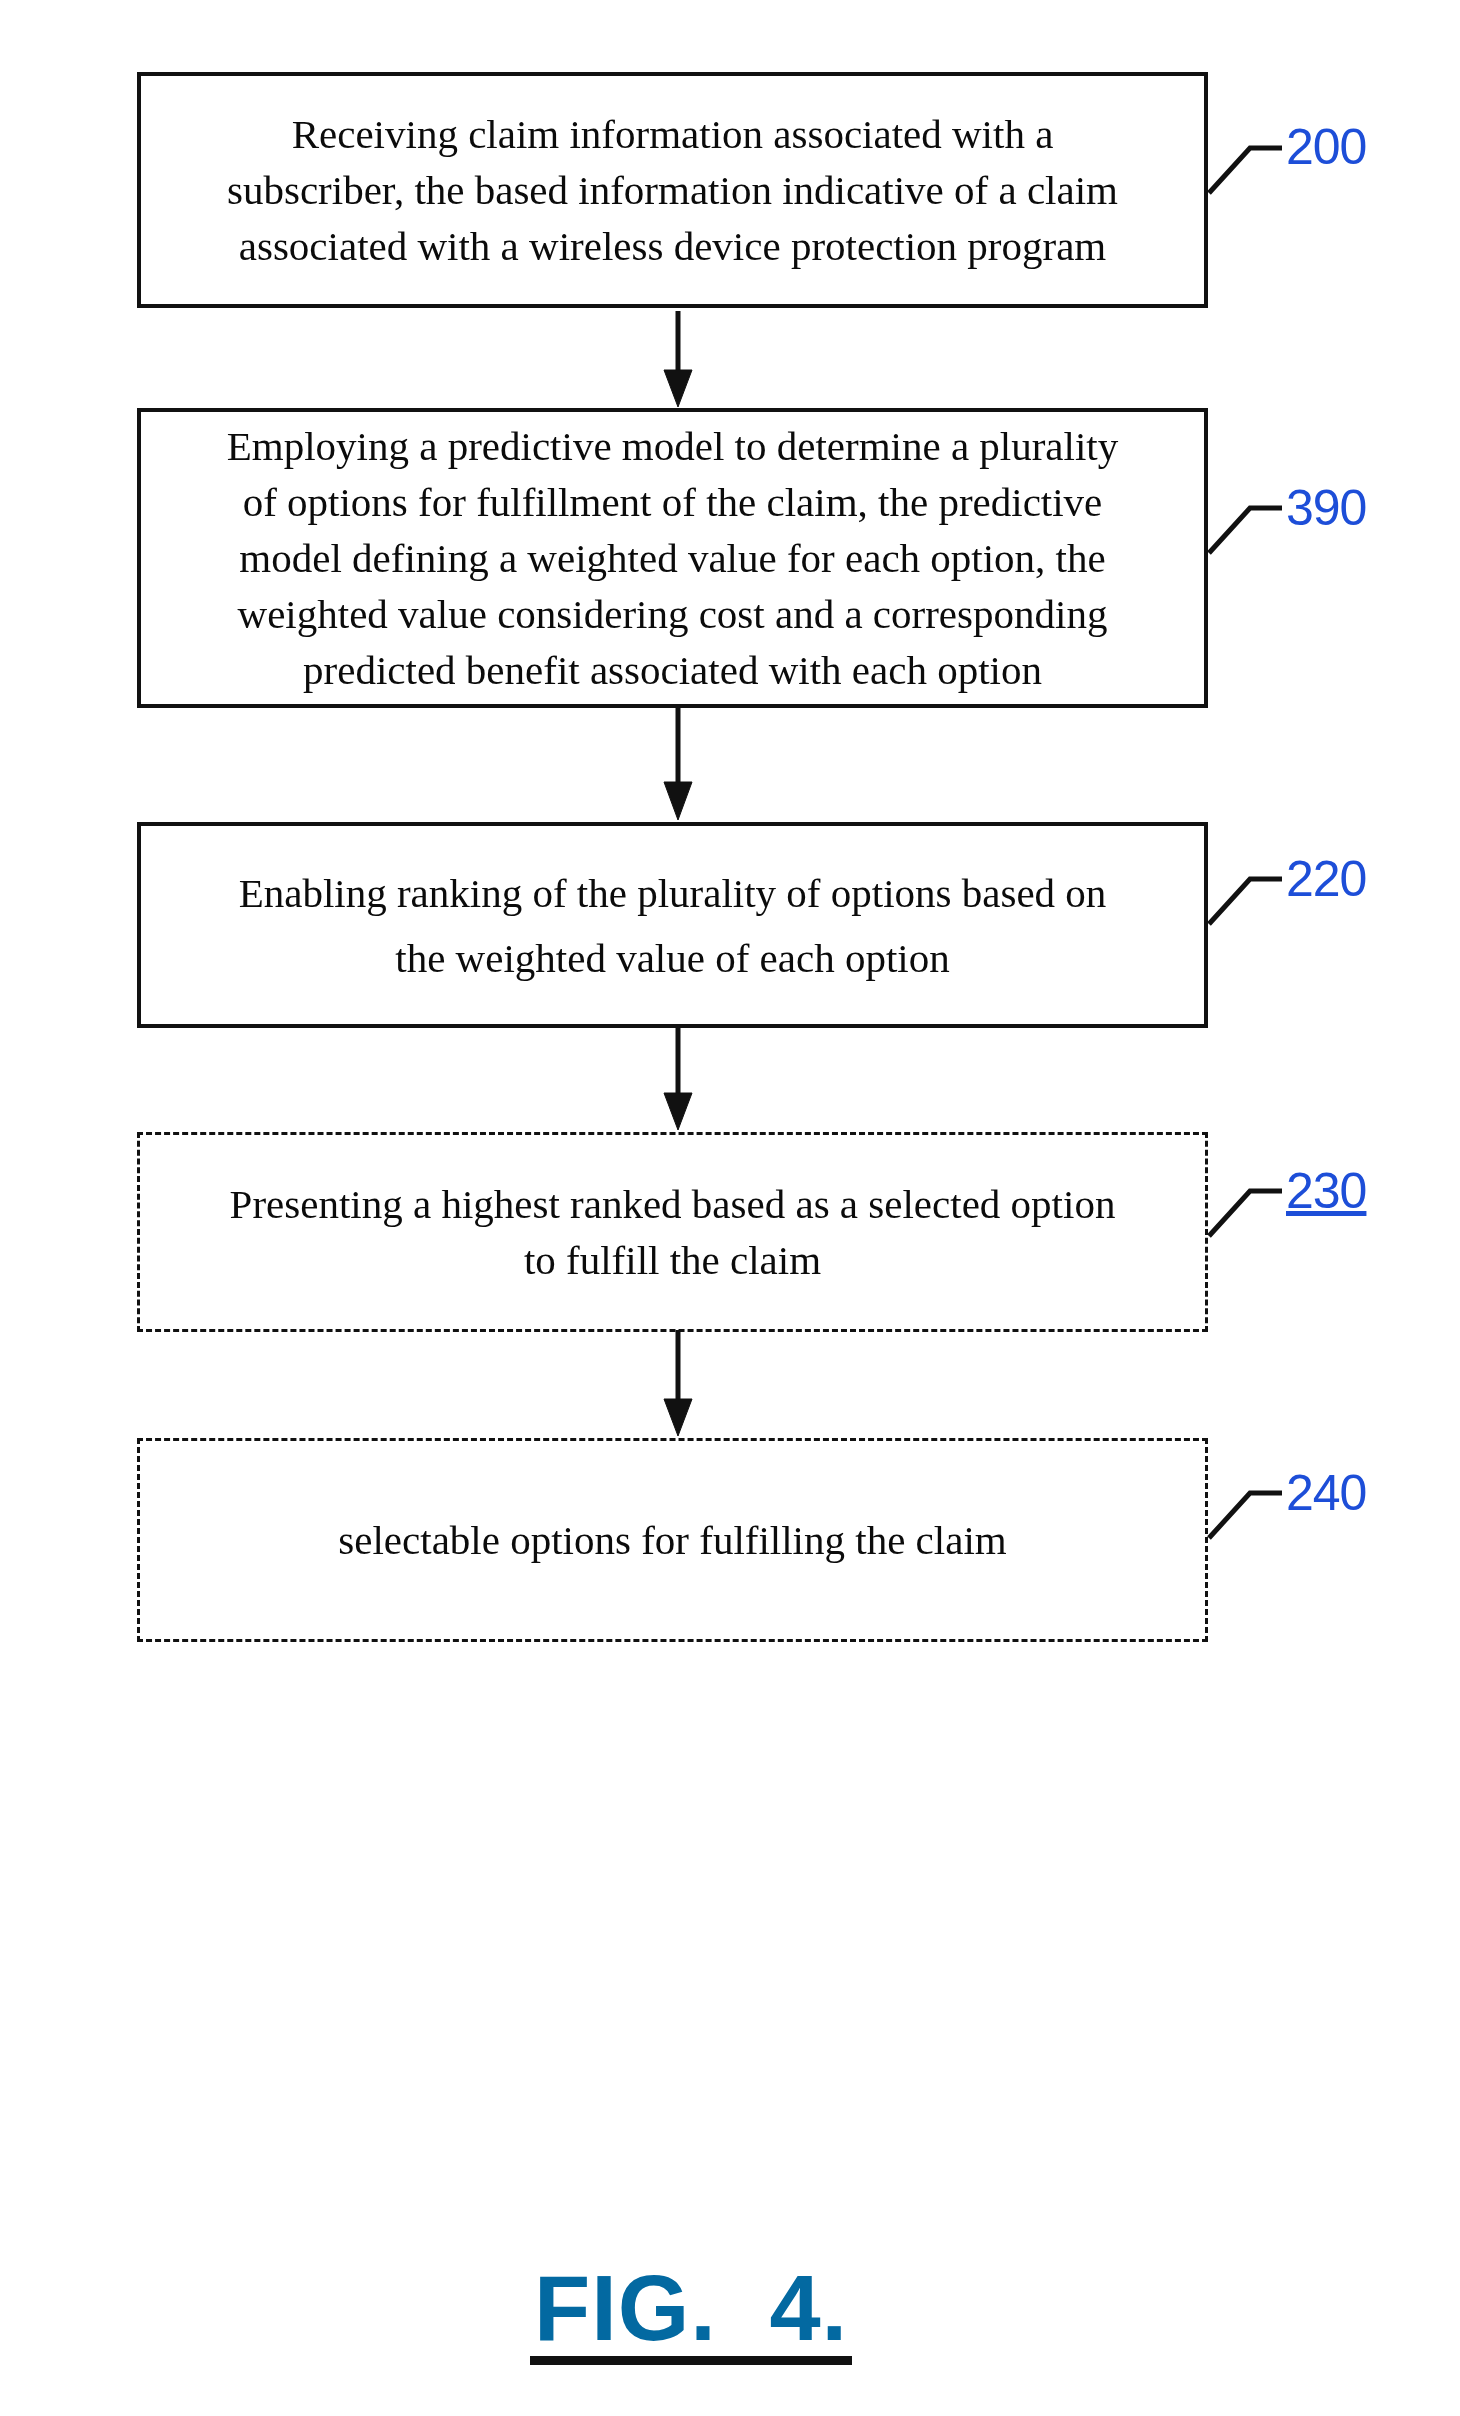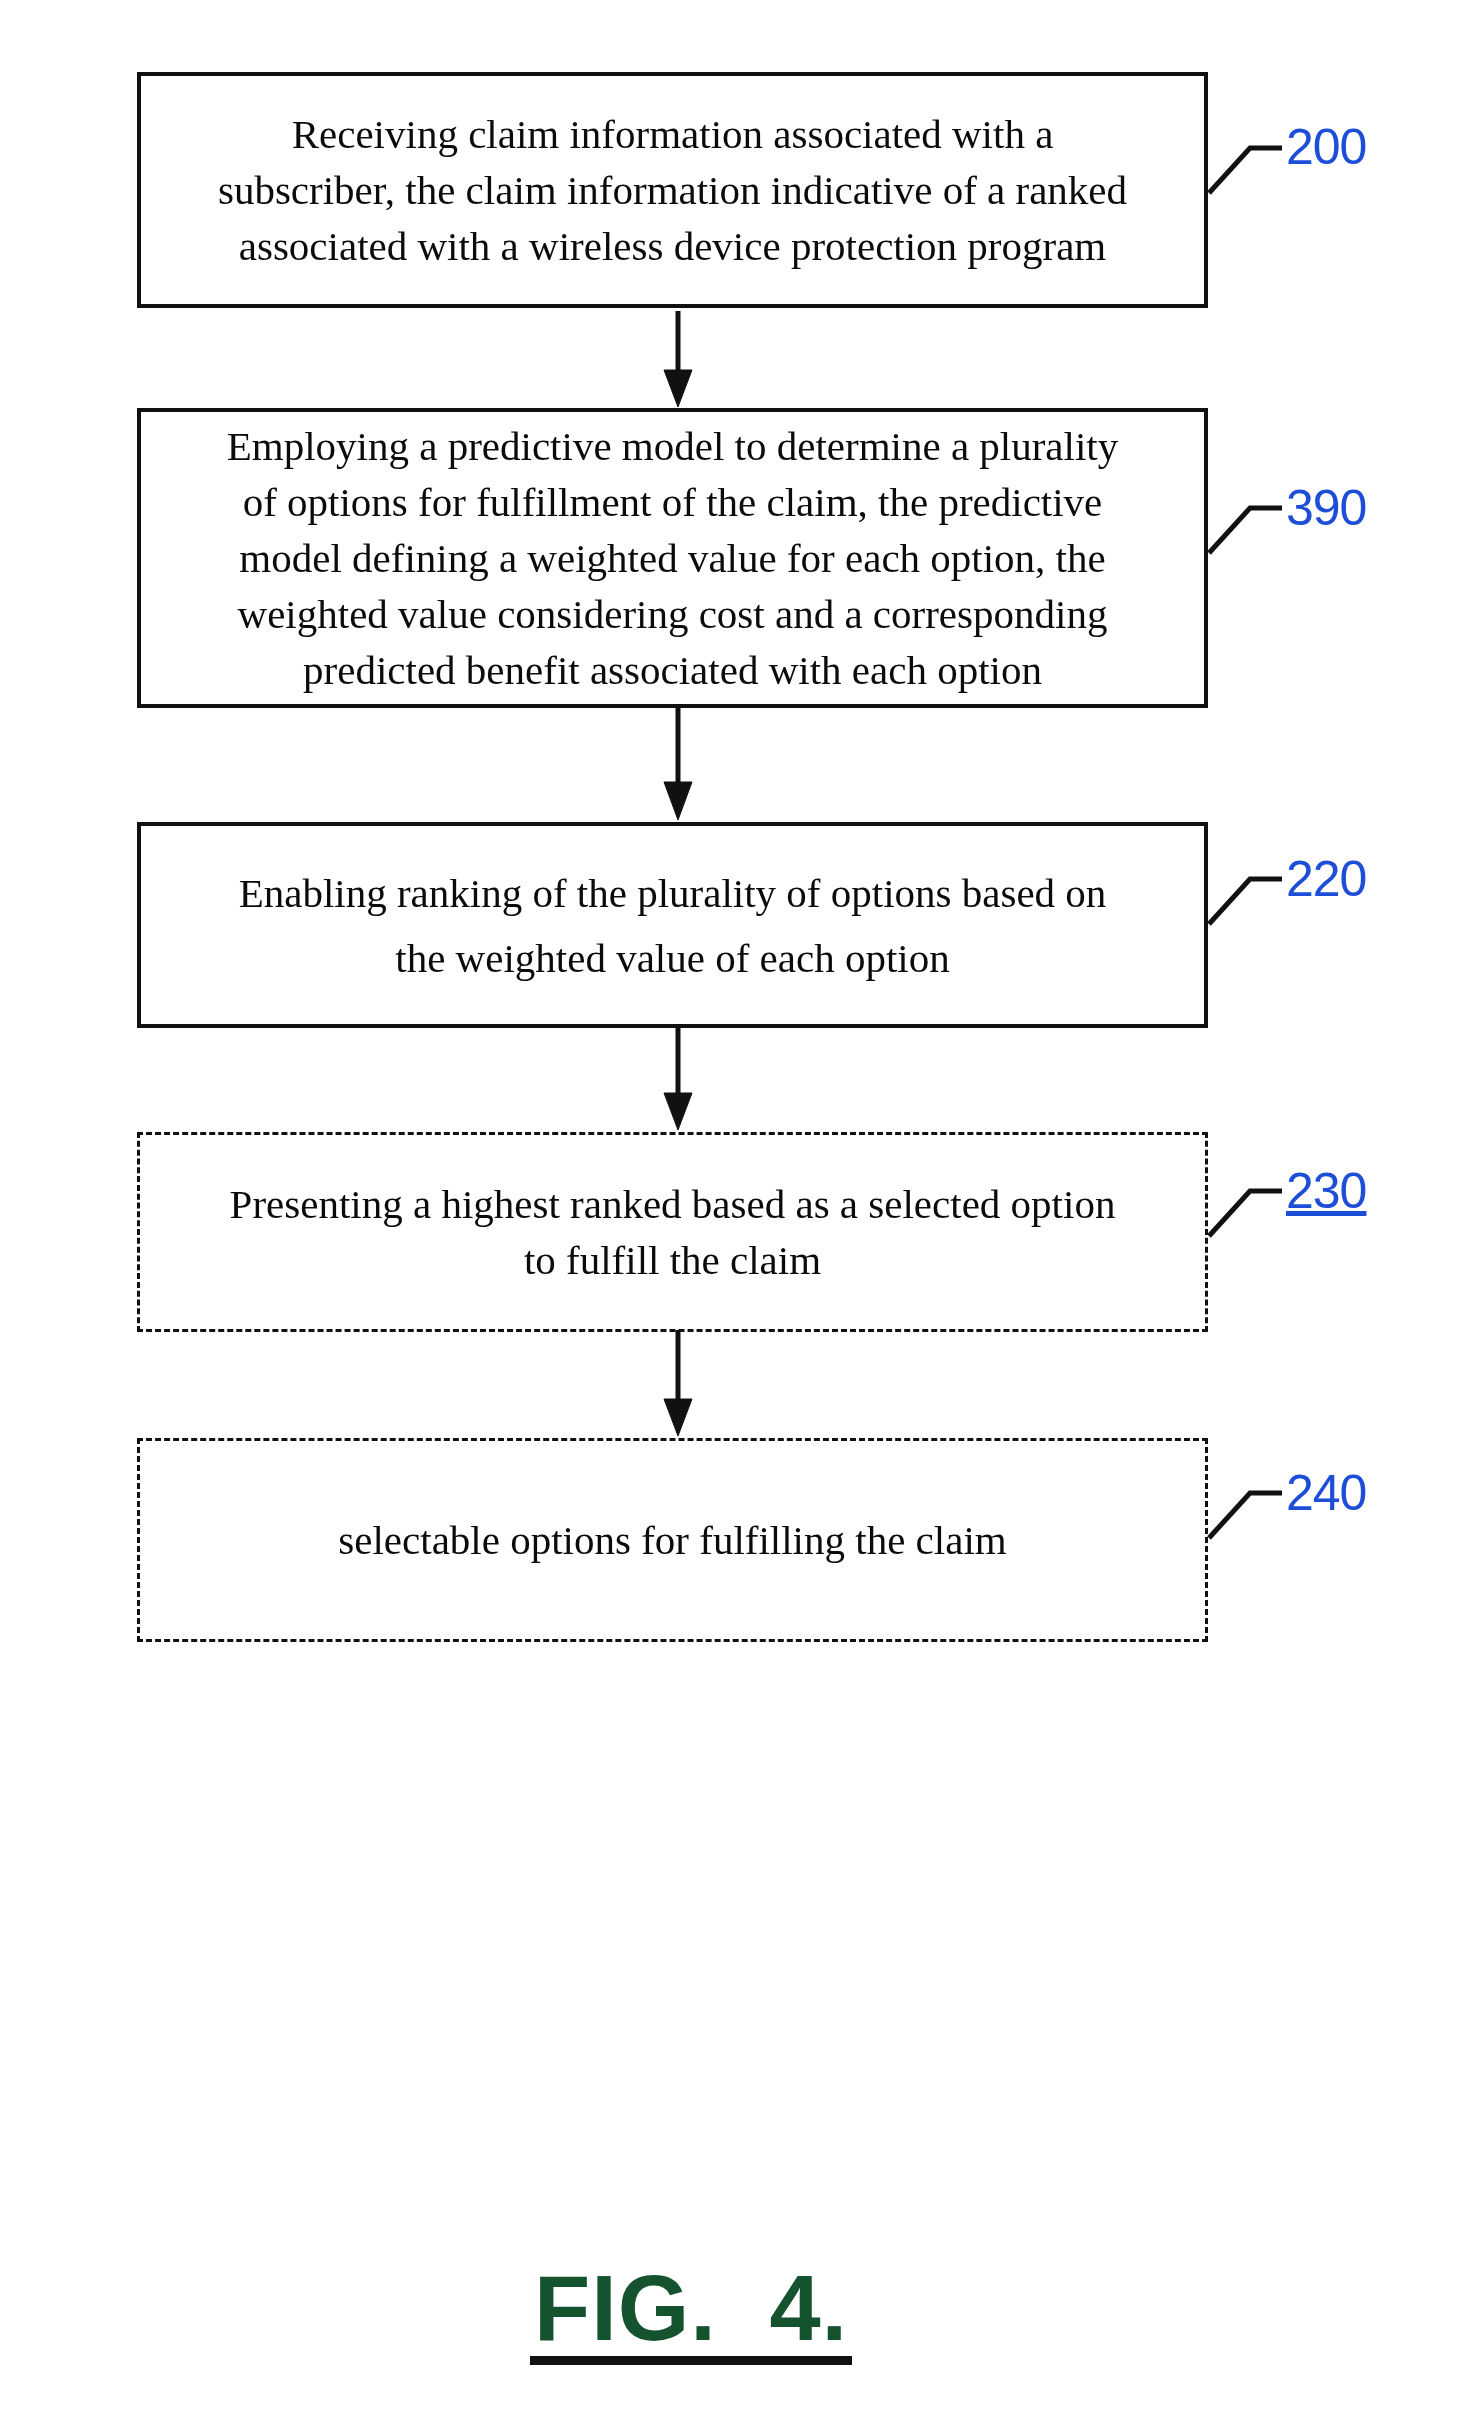--- a/index.html
+++ b/index.html
@@ -60,34 +60,34 @@
   .fig-caption {
     position: absolute;
     left: 530px;
     top: 2262px;
     font-family: "Liberation Sans", "DejaVu Sans", sans-serif;
     font-weight: bold;
     font-size: 92px;
     line-height: 92px;
     letter-spacing: 1px;
     word-spacing: 26px;
-    color: #14532d;
+    color: #0369a1;
     border-bottom: 9px solid #111111;
     padding: 0 4px 2px 4px;
     white-space: nowrap;
   }
 </style>
 </head>
 <body>
 
 <div class="page">
 
   <div class="flow-box solid box-200">
     <div class="line">Receiving claim information associated with a</div>
-    <div class="line">subscriber, the claim information indicative of a ranked</div>
+    <div class="line">subscriber, the based information indicative of a claim</div>
     <div class="line">associated with a wireless device protection program</div>
   </div>
 
   <div class="flow-box solid box-210">
     <div class="line">Employing a predictive model to determine a plurality</div>
     <div class="line">of options for fulfillment of the claim, the predictive</div>
     <div class="line">model defining a weighted value for each option, the</div>
     <div class="line">weighted value considering cost and a corresponding</div>
     <div class="line">predicted benefit associated with each option</div>
   </div>

